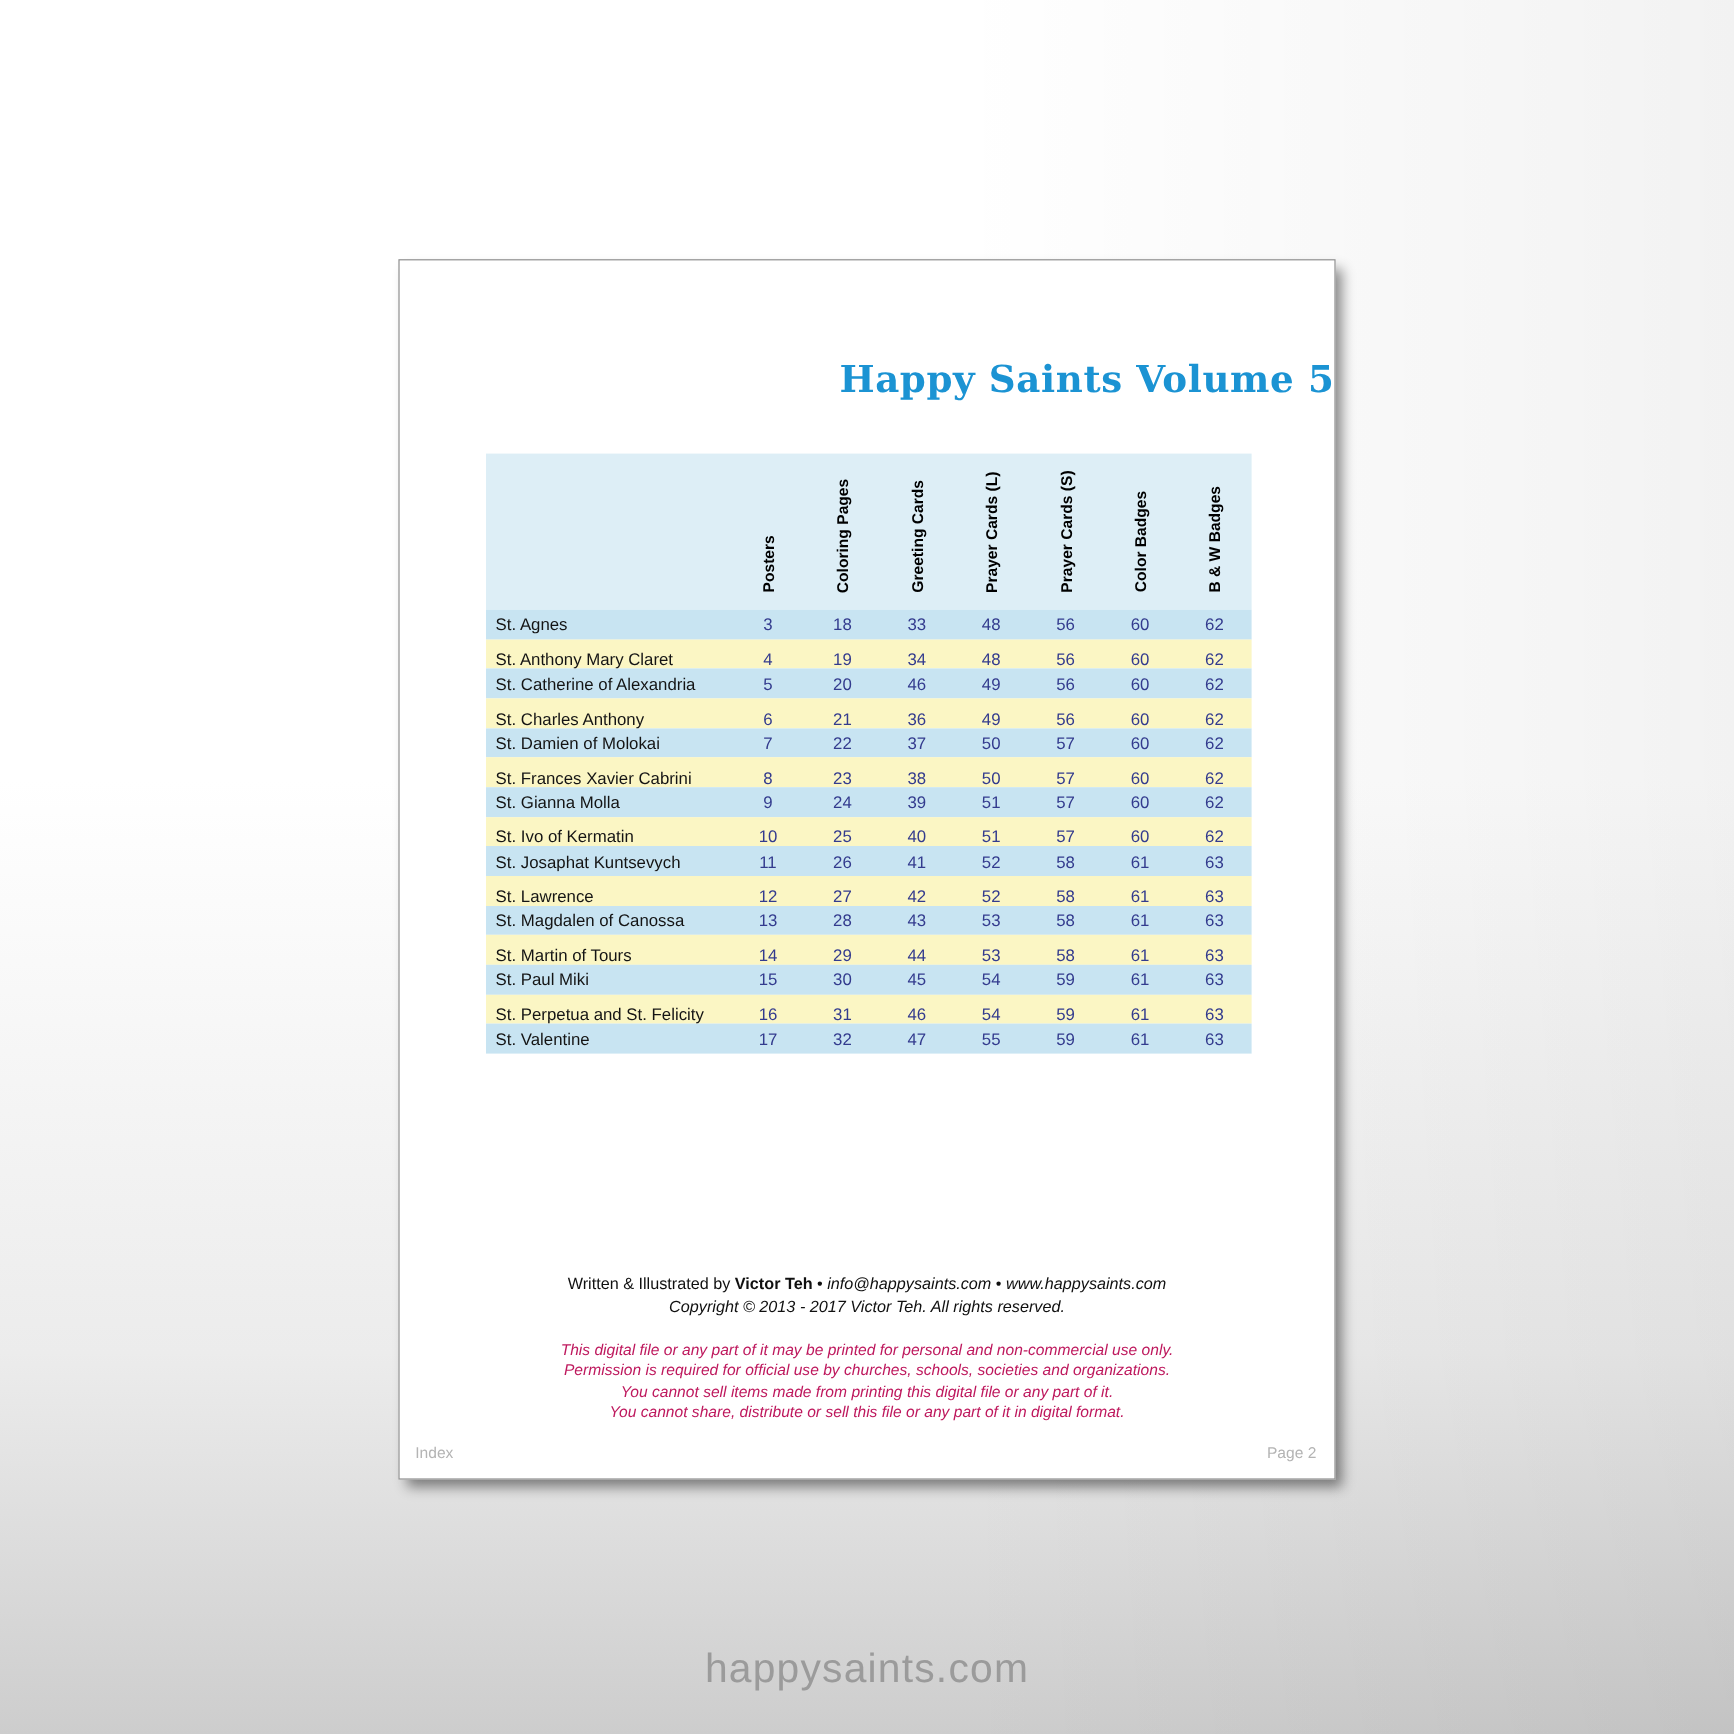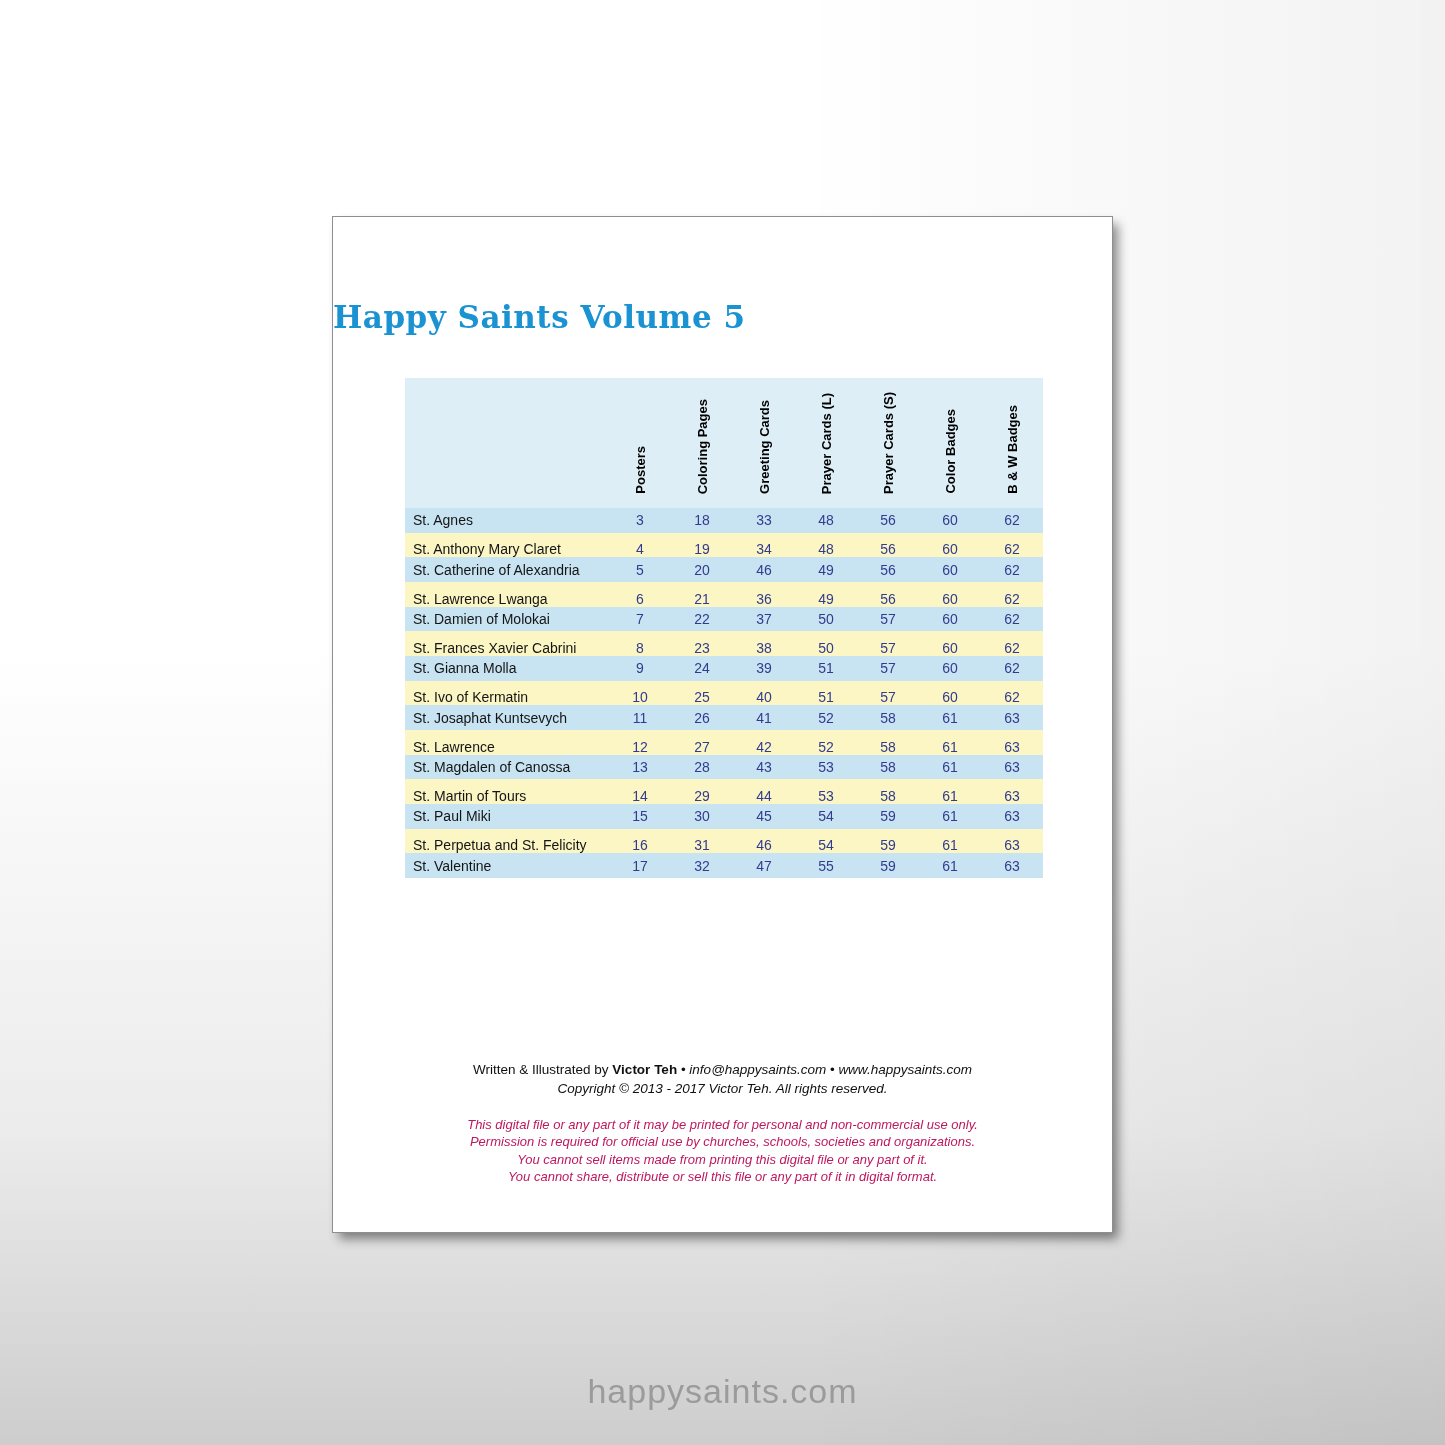--- a/index.html
+++ b/index.html
@@ -14,21 +14,21 @@
       linear-gradient(to bottom, #ffffff 0%, #ffffff 45%, #ececec 78%, #cdcdcd 100%);
   }
   .page {
     position:absolute; left:332px; top:216px; width:779px; height:1015px;
     background:#ffffff;
     border:1px solid #8e8e8e;
     box-shadow: 6px 7px 10px -1px rgba(0,0,0,0.45);
   }
   .title {
     position:absolute; top:82px; left:0; width:100%;
-    margin:0; text-align:left;
+    margin:0; text-align:right;
     font-family:"DejaVu Serif", serif;
     font-weight:bold; font-size:31px; letter-spacing:0.5px;
     color: var(--accent-blue, #1b93d3);
   }
   .table-wrap {
     position:absolute; left:72px; top:161px; width:638px;
   }
   .thead {
     display:flex; height:130px;
     background: var(--header-blue, #ddeef6);
@@ -132,21 +132,21 @@
             <span class="name">St. Catherine of Alexandria</span>
             <span class="num">5</span>
             <span class="num">20</span>
             <span class="num">46</span>
             <span class="num">49</span>
             <span class="num">56</span>
             <span class="num">60</span>
             <span class="num">62</span>
           </div>
           <div class="row yellow">
-            <span class="name">St. Lawrence Lwanga</span>
+            <span class="name">St. Charles Anthony</span>
             <span class="num">6</span>
             <span class="num">21</span>
             <span class="num">36</span>
             <span class="num">49</span>
             <span class="num">56</span>
             <span class="num">60</span>
             <span class="num">62</span>
           </div>
           <div class="row blue">
             <span class="name">St. Damien of Molokai</span>
@@ -266,18 +266,22 @@
       <div><i>Copyright © 2013 - 2017 Victor Teh. All rights reserved.</i></div>
     </div>
 
     <div class="terms" id="terms">
         <div>This digital file or any part of it may be printed for personal and non-commercial use only.</div>
         <div>Permission is required for official use by churches, schools, societies and organizations.</div>
         <div>You cannot sell items made from printing this digital file or any part of it.</div>
         <div>You cannot share, distribute or sell this file or any part of it in digital format.</div>
       </div>
 
+    <div class="page-footer">
+      <span>Index</span>
+      <span>Page 2</span>
+    </div>
 
   </div>
 
   <div class="watermark">happysaints.com</div>
 
 </div>
 
 </body></html>

